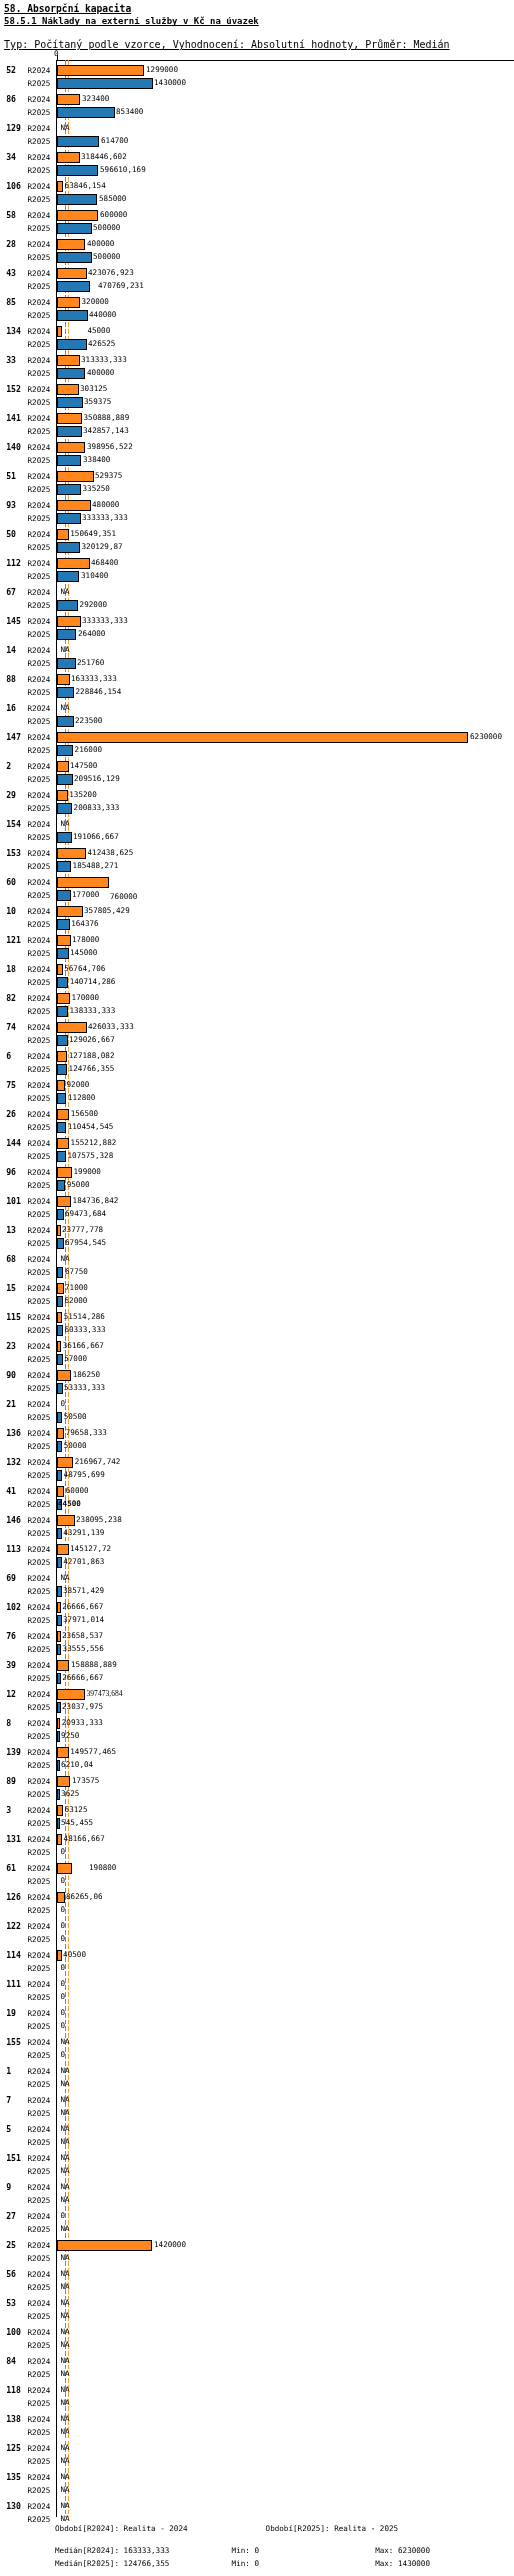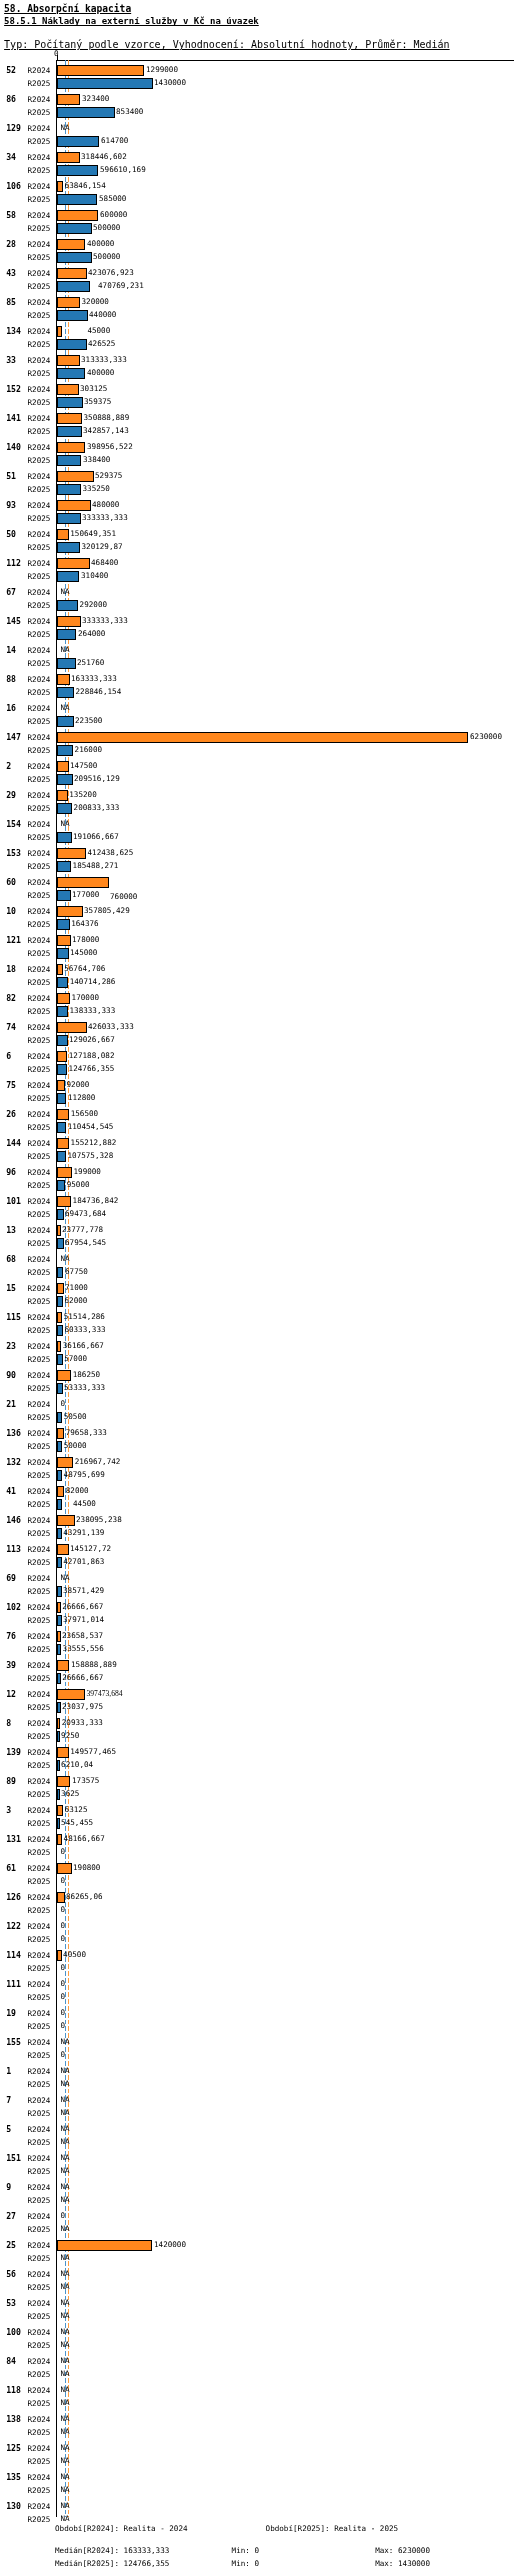--- a/index.html
+++ b/index.html
@@ -989,29 +989,29 @@
       </span>
     </div>
   </div>
 
   <div class="group">
     <div class="row row-r2024">
       <span class="gid">41</span>
       <span class="sl">R2024</span>
       <span class="bw">
         <span class="bar" style="width: 5.4px;"></span>
-        <span class="val" style="left: 8.8px;">82000</span>
+        <span class="val" style="left: 8.8px;">60000</span>
       </span>
     </div>
     <div class="row row-r2025">
       <span class="gid"></span>
       <span class="sl">R2025</span>
       <span class="bw">
         <span class="bar" style="width: 2.9px;"></span>
-        <span class="val" style="left: 16px;">44500</span>
+        <span class="val" style="left: 1px; font-weight: bold;">44500</span>
       </span>
     </div>
   </div>
 
   <div class="group">
     <div class="row row-r2024">
       <span class="gid">146</span>
       <span class="sl">R2024</span>
       <span class="bw">
         <span class="bar" style="width: 15.6px;"></span>
@@ -1236,21 +1236,21 @@
       </span>
     </div>
   </div>
 
   <div class="group">
     <div class="row row-r2024">
       <span class="gid">61</span>
       <span class="sl">R2024</span>
       <span class="bw">
         <span class="bar" style="width: 12.5px;"></span>
-        <span class="val" style="left: 16px;">190800</span>
+        <span class="val" style="left: 32px;">190800</span>
       </span>
     </div>
     <div class="row row-r2025">
       <span class="gid"></span>
       <span class="sl">R2025</span>
       <span class="bw">
 
         <span class="val" style="left: 3.4px;">0</span>
       </span>
     </div>

